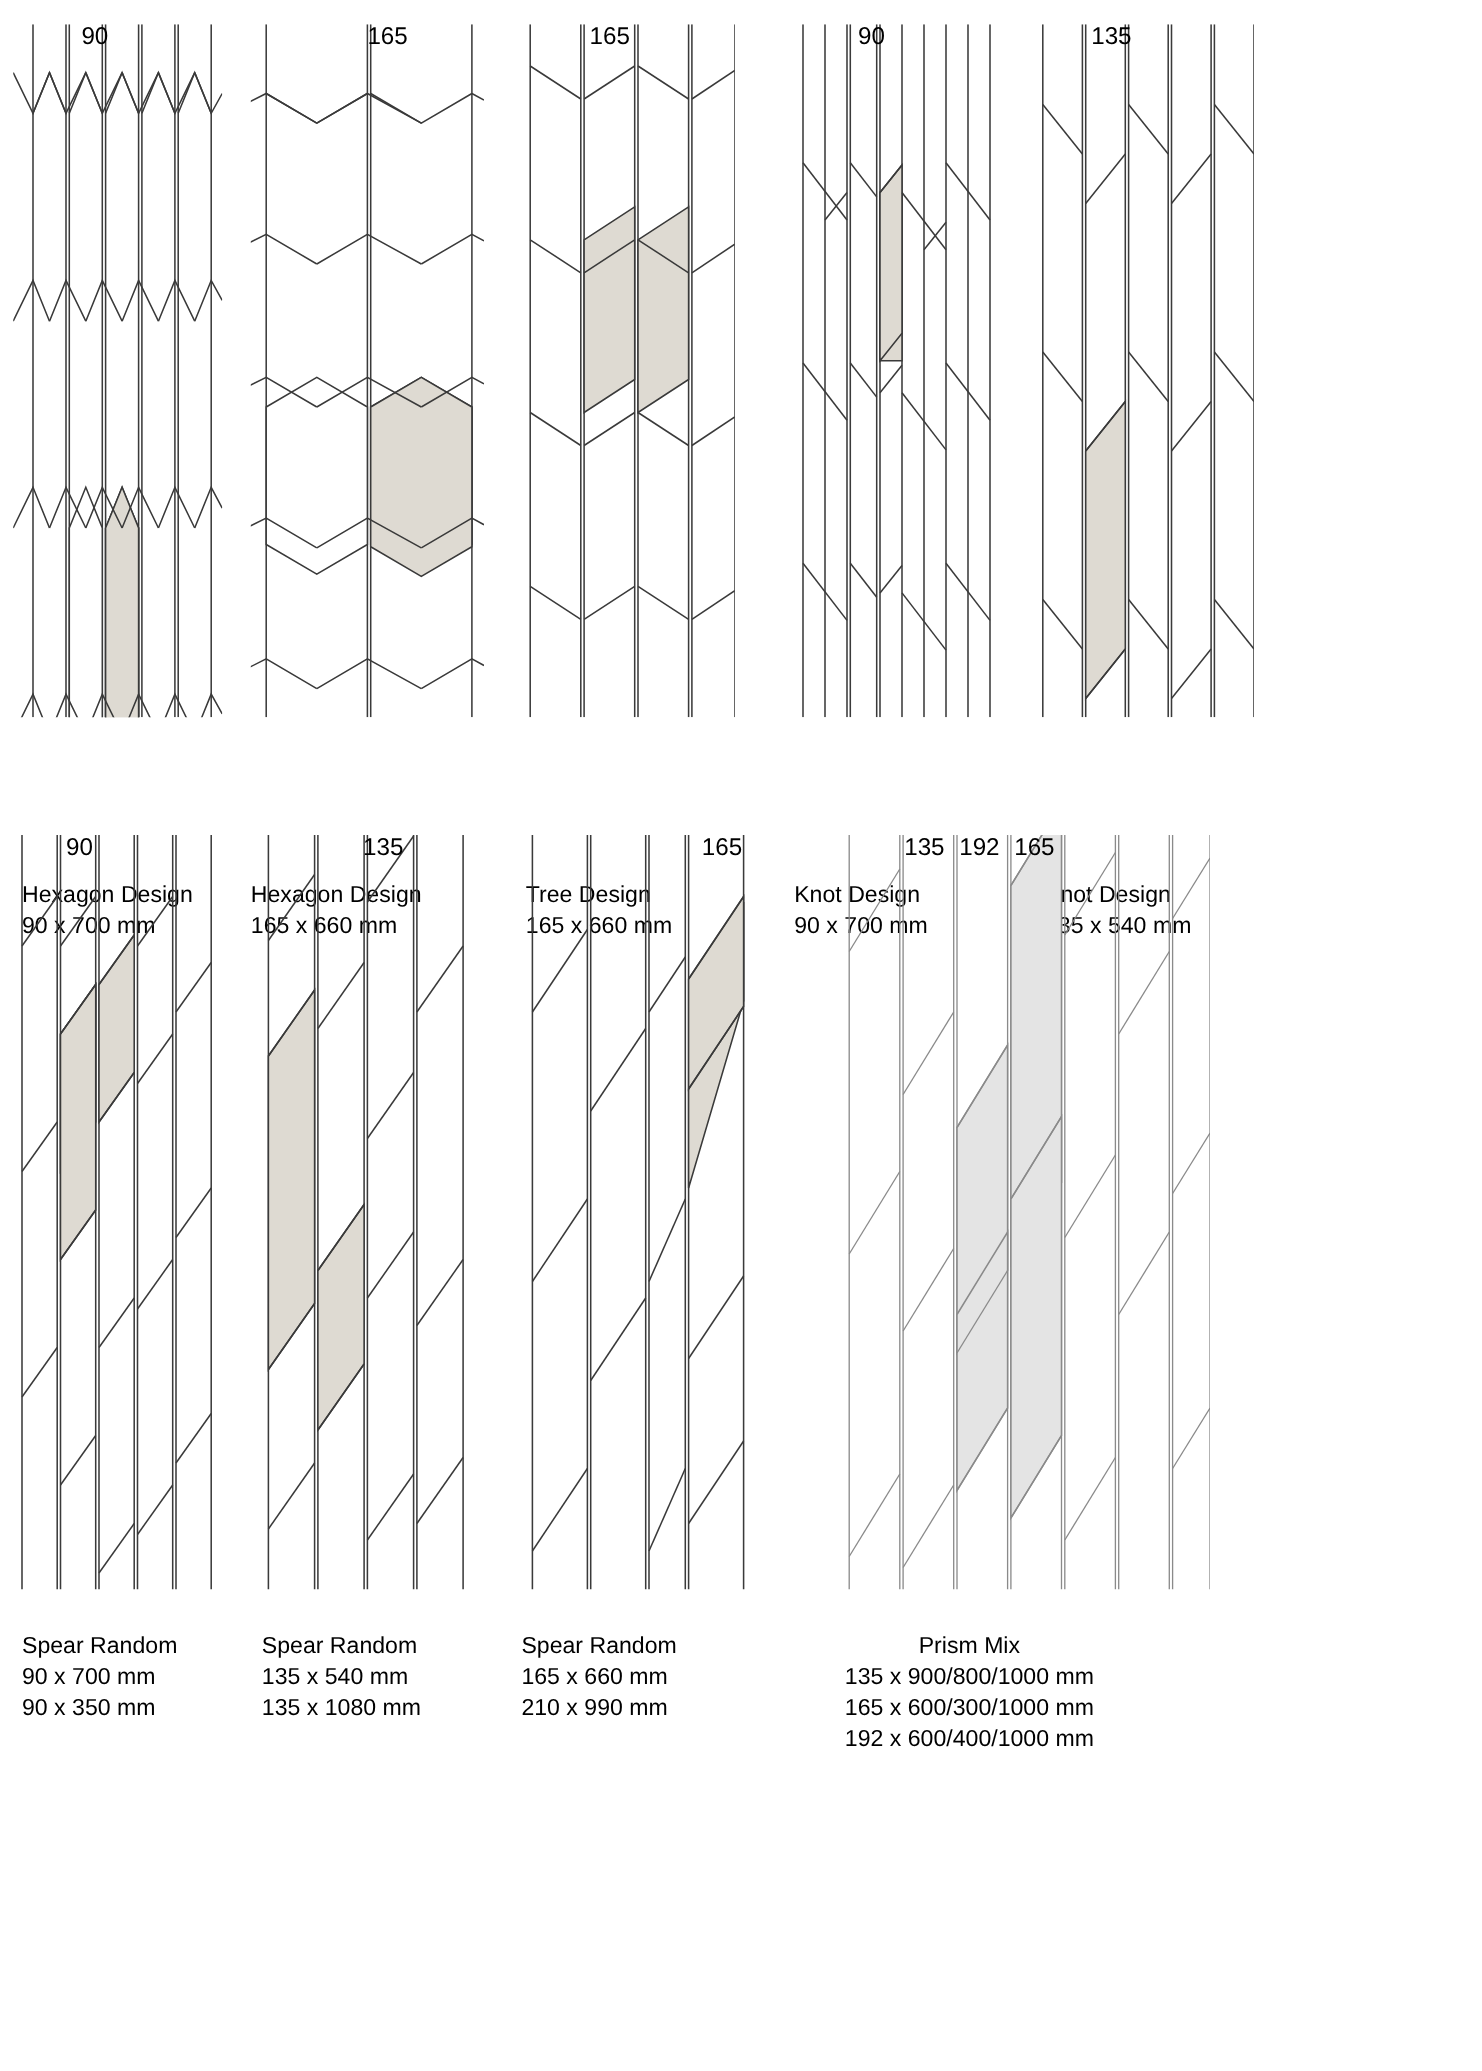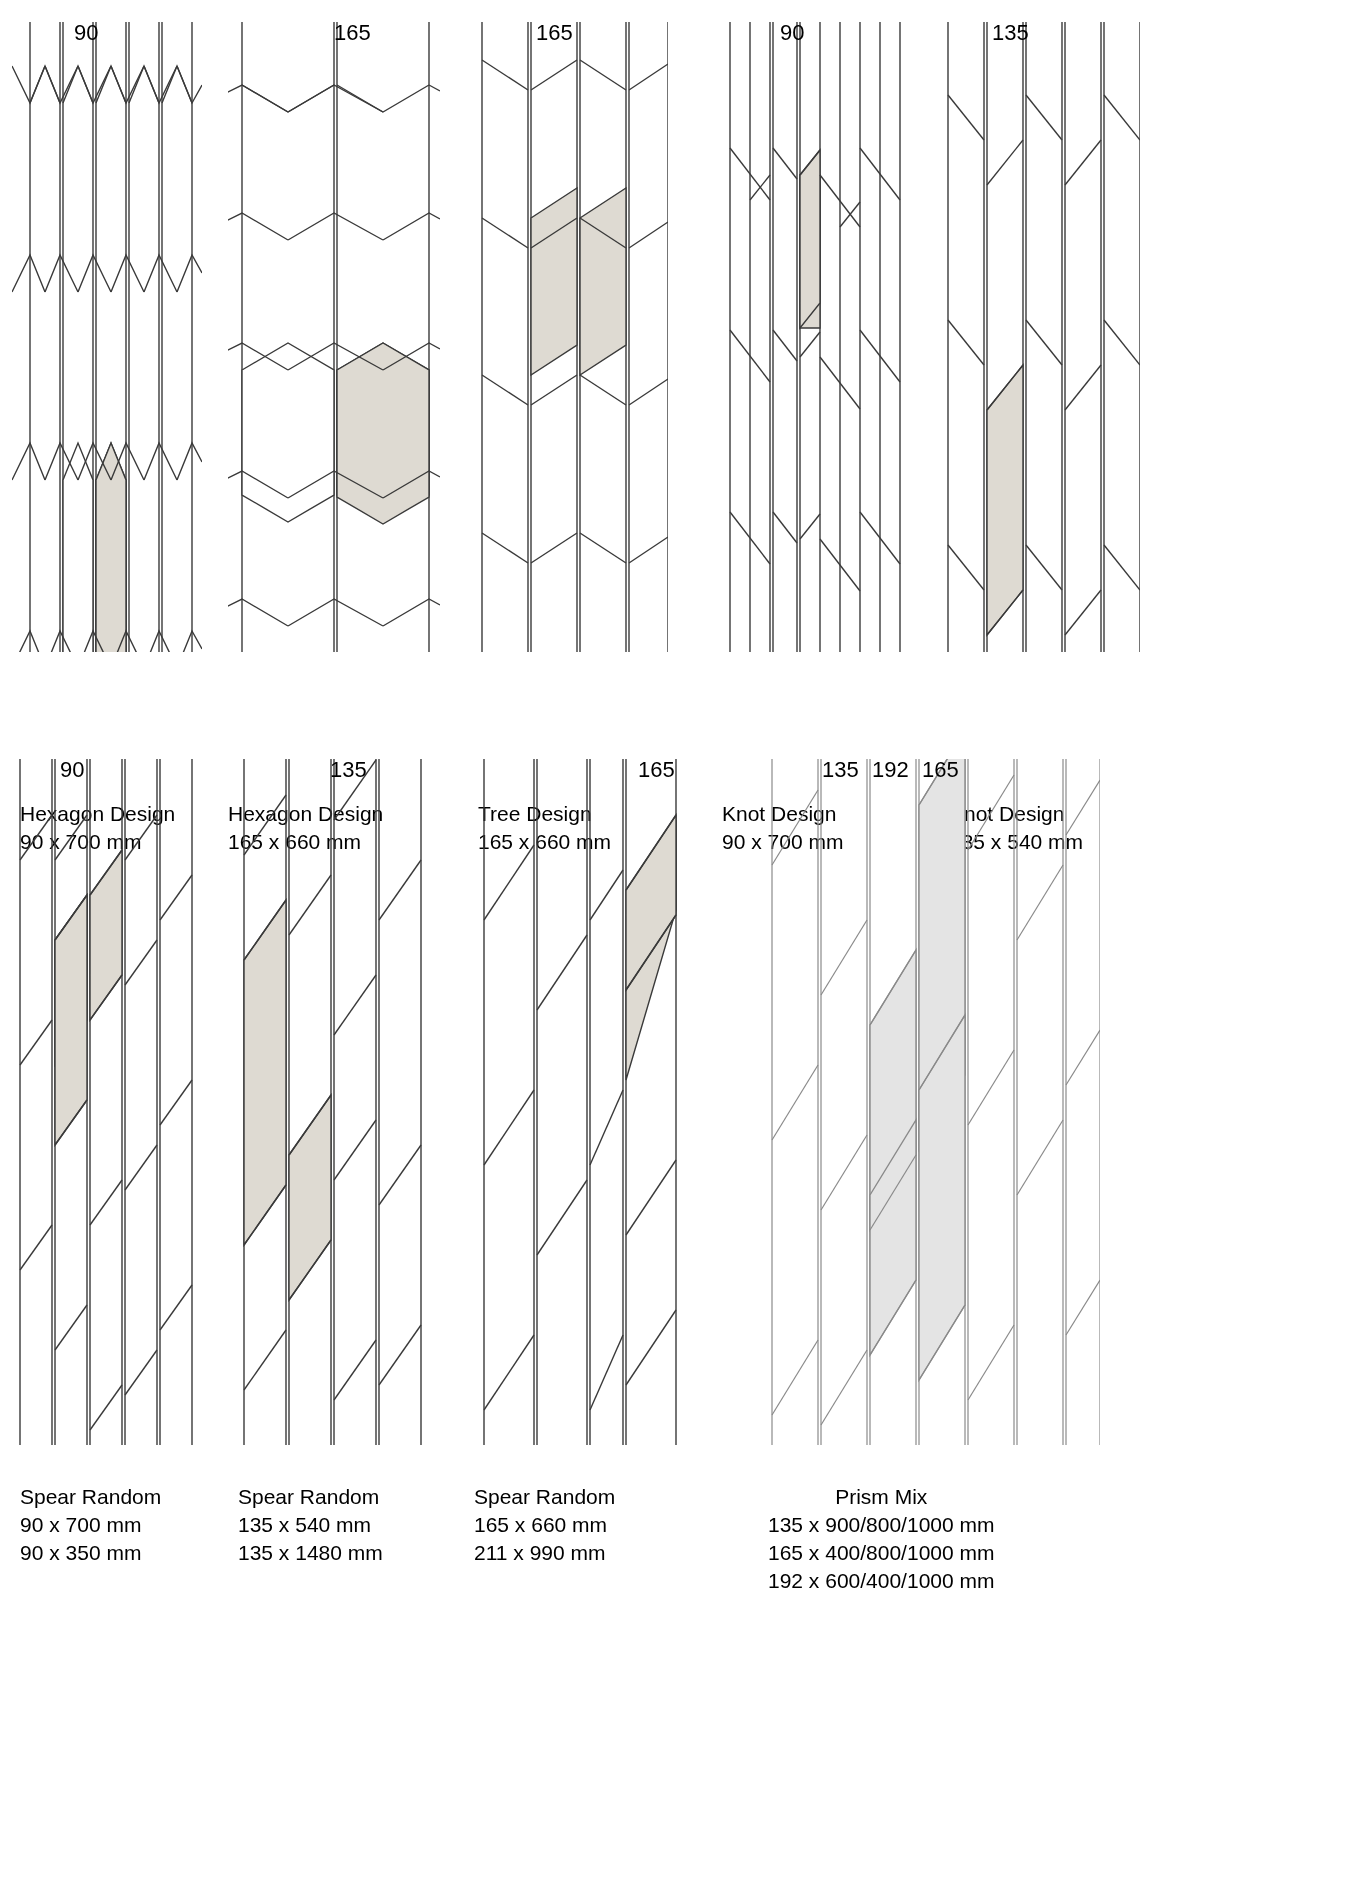--- a/index.html
+++ b/index.html
@@ -434,21 +434,21 @@
             <line x1="96" y1="655" x2="138" y2="595"></line>
             <line x1="141" y1="175" x2="183" y2="115"></line>
             <line x1="141" y1="460" x2="183" y2="400"></line>
             <line x1="141" y1="640" x2="183" y2="580"></line>
           </g>
         </g>
       </svg>
       <div class="caption" style="left:0px; top:738px;">
         <span class="cap-title">Spear Random</span>
         <span class="cap-size">135 x 540 mm</span>
-        <span class="cap-size">135 x 1480 mm</span>
+        <span class="cap-size">135 x 1080 mm</span>
       </div>
     </div>
 
     <div class="pattern-cell" style="left:478px;">
       <div class="dim-label" style="left:160px; top:14px;">165</div>
       <svg class="pattern-art" width="210" height="700" viewBox="0 0 210 700">
         <defs>
             <clipPath id="clip-s165">
               <rect x="0" y="14" width="210" height="686"></rect>
             </clipPath>
@@ -479,21 +479,21 @@
             <line x1="148" y1="245" x2="198" y2="170"></line>
             <line x1="148" y1="145" x2="198" y2="70"></line>
             <line x1="148" y1="490" x2="198" y2="415"></line>
             <line x1="148" y1="640" x2="198" y2="565"></line>
           </g>
         </g>
       </svg>
       <div class="caption" style="left:-4px; top:738px;">
         <span class="cap-title">Spear Random</span>
         <span class="cap-size">165 x 660 mm</span>
-        <span class="cap-size">211 x 990 mm</span>
+        <span class="cap-size">210 x 990 mm</span>
       </div>
     </div>
 
     <div class="pattern-cell" style="left:760px;">
       <div class="dim-label" style="left:62px; top:14px;">135</div>
       <div class="dim-label" style="left:112px; top:14px;">192</div>
       <div class="dim-label" style="left:162px; top:14px;">165</div>
       <svg class="pattern-art" width="340" height="700" viewBox="0 0 340 700">
         <defs>
             <clipPath id="clip-pm">
@@ -541,20 +541,20 @@
             <line x1="257" y1="450" x2="303" y2="375"></line>
             <line x1="306" y1="90" x2="340" y2="35"></line>
             <line x1="306" y1="340" x2="340" y2="285"></line>
             <line x1="306" y1="590" x2="340" y2="535"></line>
           </g>
         </g>
       </svg>
       <div class="caption" style="left:8px; top:738px;text-align:center;">
         <span class="cap-title">Prism Mix</span>
         <span class="cap-size">135 x 900/800/1000 mm</span>
-        <span class="cap-size">165 x 400/800/1000 mm</span>
+        <span class="cap-size">165 x 600/300/1000 mm</span>
         <span class="cap-size">192 x 600/400/1000 mm</span>
       </div>
     </div>
 
   </div>
 
 </div>
 
 </body></html>

